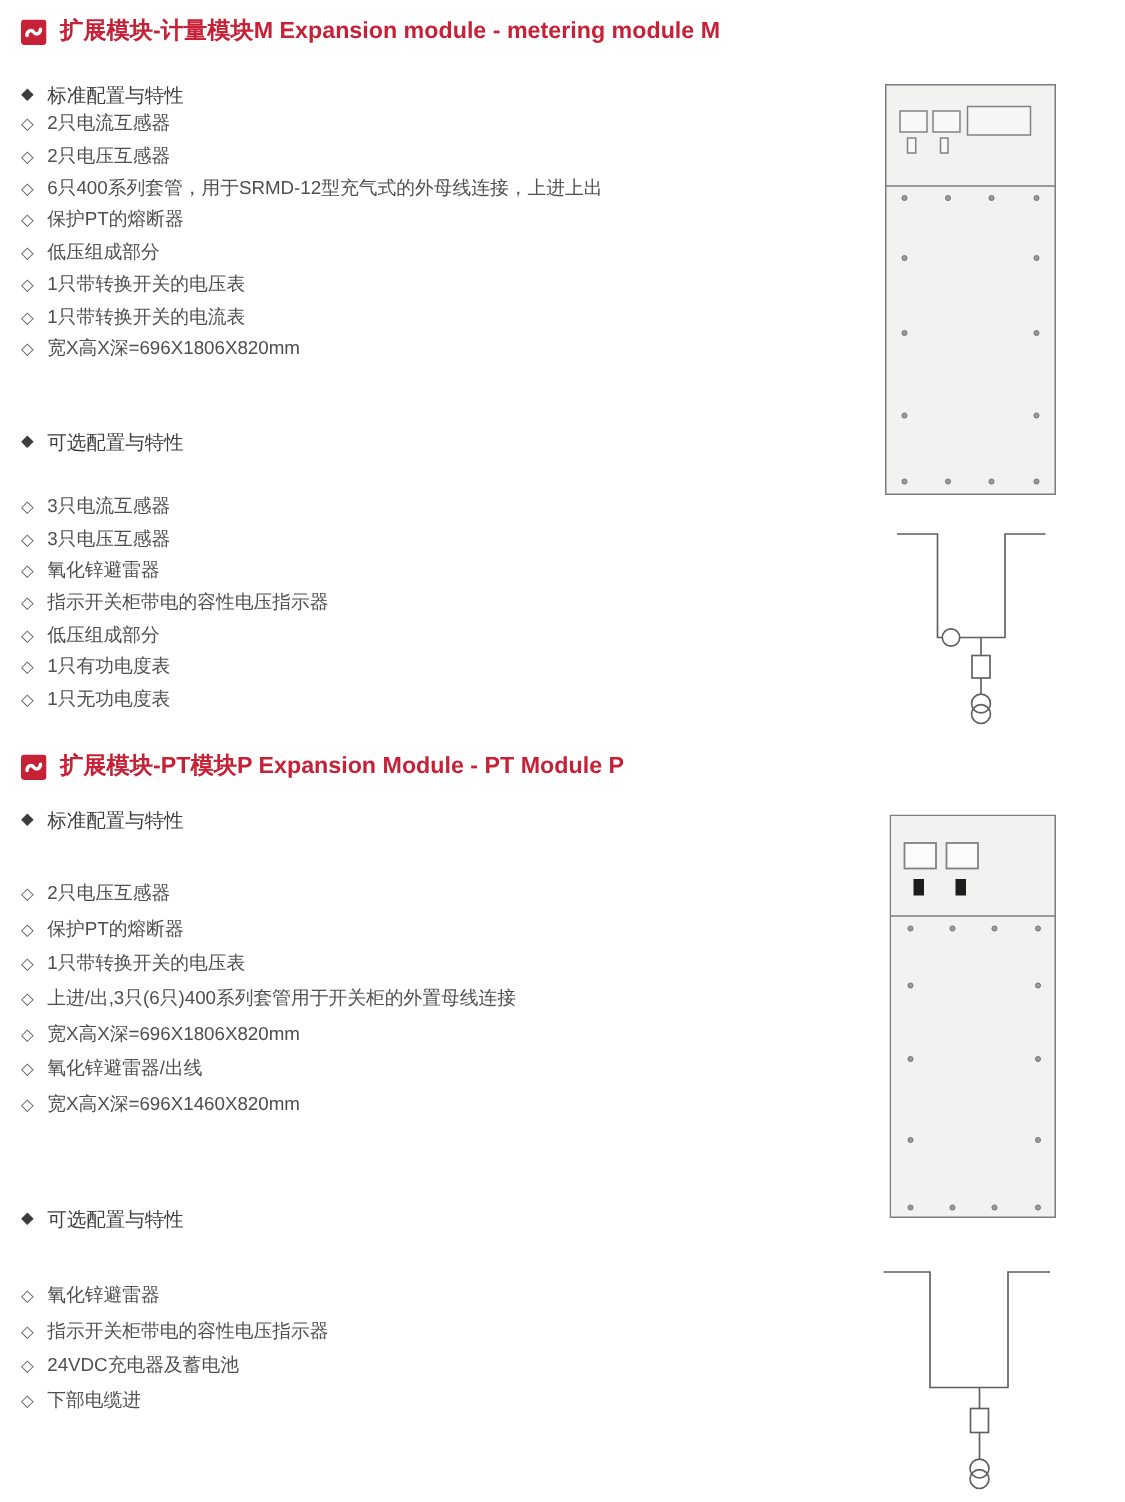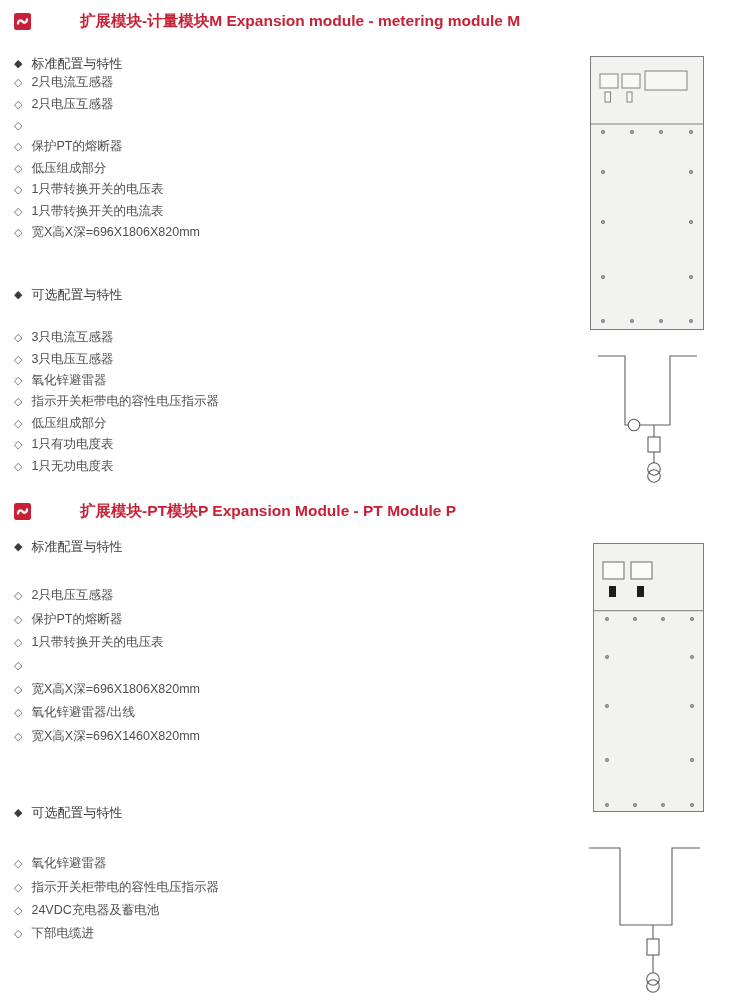--- a/index.html
+++ b/index.html
@@ -11,21 +11,21 @@
     --cab-fill:#f2f2f1;
   }
   *{box-sizing:border-box;}
   html,body{margin:0;padding:0;}
   body{
     width:750px;height:1001px;background:#ffffff;position:relative;overflow:hidden;
     font-family:"Liberation Sans","DejaVu Sans",sans-serif;
   }
   .sec-header{position:absolute;left:14px;display:flex;align-items:center;gap:9px;}
   .logo{width:17px;height:17px;flex:none;display:block;}
-  .sec-title{color:var(--accent);font-weight:bold;font-size:15.5px;line-height:22px;white-space:nowrap;margin-left:40px;}
+  .sec-title{color:var(--accent);font-weight:bold;font-size:15.5px;line-height:22px;white-space:nowrap;}
   .group{position:absolute;left:14px;width:566px;}
   .group-head{display:flex;align-items:center;gap:9px;font-size:13px;line-height:17px;color:var(--head-text);}
   .bullet-filled{font-size:11px;color:var(--head-text);flex:none;}
   ul.features{list-style:none;margin:0;padding:0;}
   ul.features li{display:flex;align-items:center;gap:9px;font-size:12.5px;color:var(--body-text);white-space:nowrap;}
   ul.m-list li{height:21.4px;}
   ul.p-list li{height:23.4px;}
   .bullet-hollow{font-size:11px;color:#5f5f5f;flex:none;}
   .m-list{margin-top:19px;}
   .diagram{position:absolute;}
@@ -54,20 +54,21 @@
         <span>2只电流互感器</span>
       </li>
 
       <li class="feature">
         <span class="bullet-hollow">◇</span>
         <span>2只电压互感器</span>
       </li>
 
       <li class="feature">
         <span class="bullet-hollow">◇</span>
+        <span>6只400系列套管，用于SRMD-12型充气式的外母线连接，上进上出</span>
       </li>
 
       <li class="feature">
         <span class="bullet-hollow">◇</span>
         <span>保护PT的熔断器</span>
       </li>
 
       <li class="feature">
         <span class="bullet-hollow">◇</span>
         <span>低压组成部分</span>
@@ -159,20 +160,21 @@
         <span>保护PT的熔断器</span>
       </li>
 
       <li class="feature">
         <span class="bullet-hollow">◇</span>
         <span>1只带转换开关的电压表</span>
       </li>
 
       <li class="feature">
         <span class="bullet-hollow">◇</span>
+        <span>上进/出,3只(6只)400系列套管用于开关柜的外置母线连接</span>
       </li>
 
       <li class="feature">
         <span class="bullet-hollow">◇</span>
         <span>宽X高X深=696X1806X820mm</span>
       </li>
 
       <li class="feature">
         <span class="bullet-hollow">◇</span>
         <span>氧化锌避雷器/出线</span>

